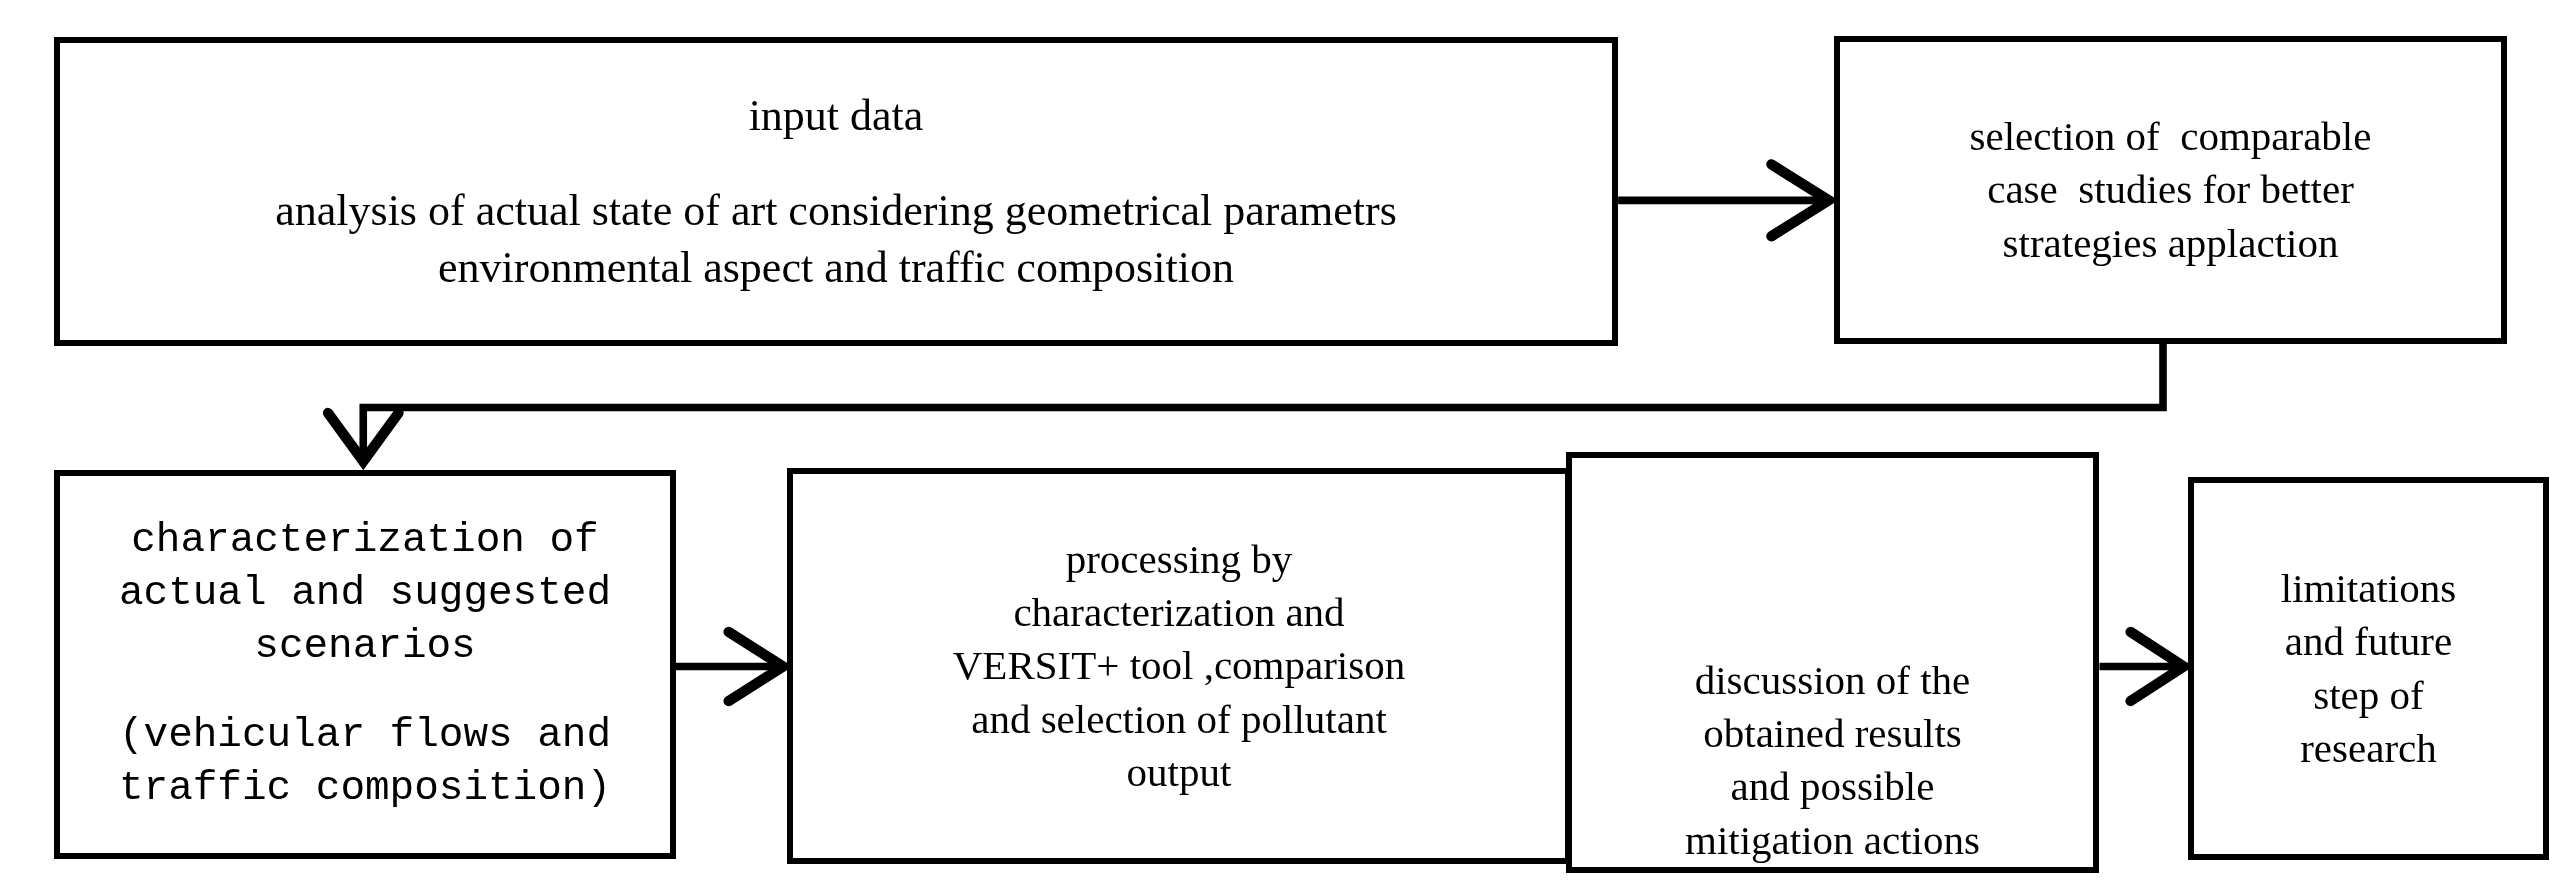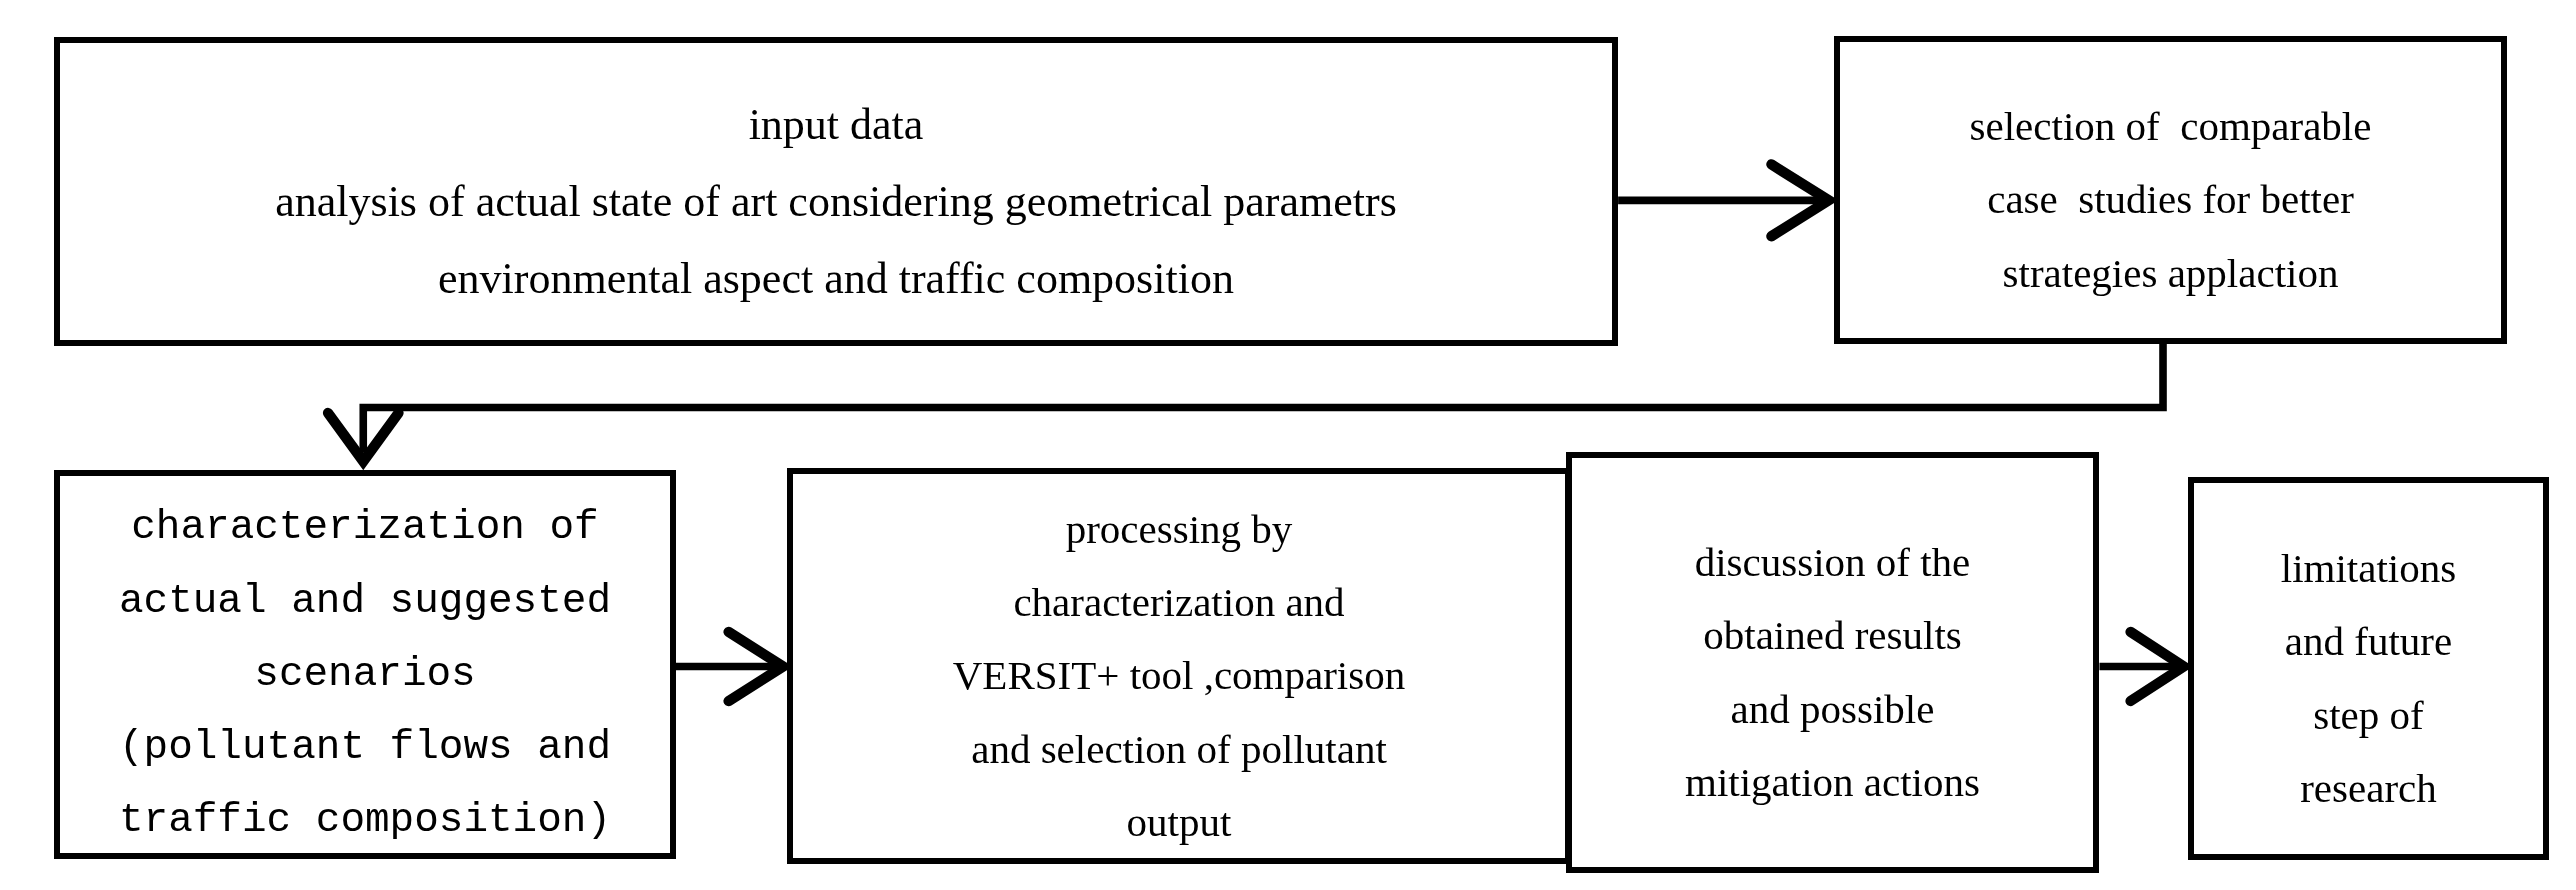--- a/index.html
+++ b/index.html
@@ -28,21 +28,20 @@
     flex-direction: column;
     align-items: center;
     justify-content: center;
     text-align: center;
     line-height: 1.30;
     color: #000000;
   }
   .node .line {
     display: block;
     white-space: pre;
-    margin-top: 20px;
   }
   .gap-before {
     margin-top: 0.85em;
   }
 
   
   #node-input-data {
     left: 54px;  top: 37px;
     width: 1564px; height: 309px;
     font-size: 44px;
@@ -60,20 +59,21 @@
   }
   #node-processing {
     left: 787px; top: 468px;
     width: 784px; height: 396px;
     font-size: 41px;
   }
   #node-discussion {
     left: 1566px; top: 452px;
     width: 533px; height: 421px;
     font-size: 41px;
+    justify-content: flex-end;
   }
   #node-limitations {
     left: 2188px; top: 477px;
     width: 361px; height: 383px;
     font-size: 41px;
     text-align: center;
   }
 
   
   #connectors {
@@ -139,21 +139,21 @@
   <div class="node" id="node-case-selection">
     <span class="line">selection of  comparable</span>
     <span class="line">case  studies for better</span>
     <span class="line">strategies applaction</span>
   </div>
 
   <div class="node" id="node-characterization">
     <span class="line">characterization of</span>
     <span class="line">actual and suggested</span>
     <span class="line">scenarios</span>
-    <span class="line gap-before">(pollutant flows and</span>
+    <span class="line gap-before">(vehicular flows and</span>
     <span class="line">traffic composition)</span>
   </div>
 
   <div class="node" id="node-processing">
     <span class="line">processing by</span>
     <span class="line">characterization and</span>
     <span class="line">VERSIT+ tool ,comparison</span>
     <span class="line">and selection of pollutant</span>
     <span class="line">output</span>
   </div>

